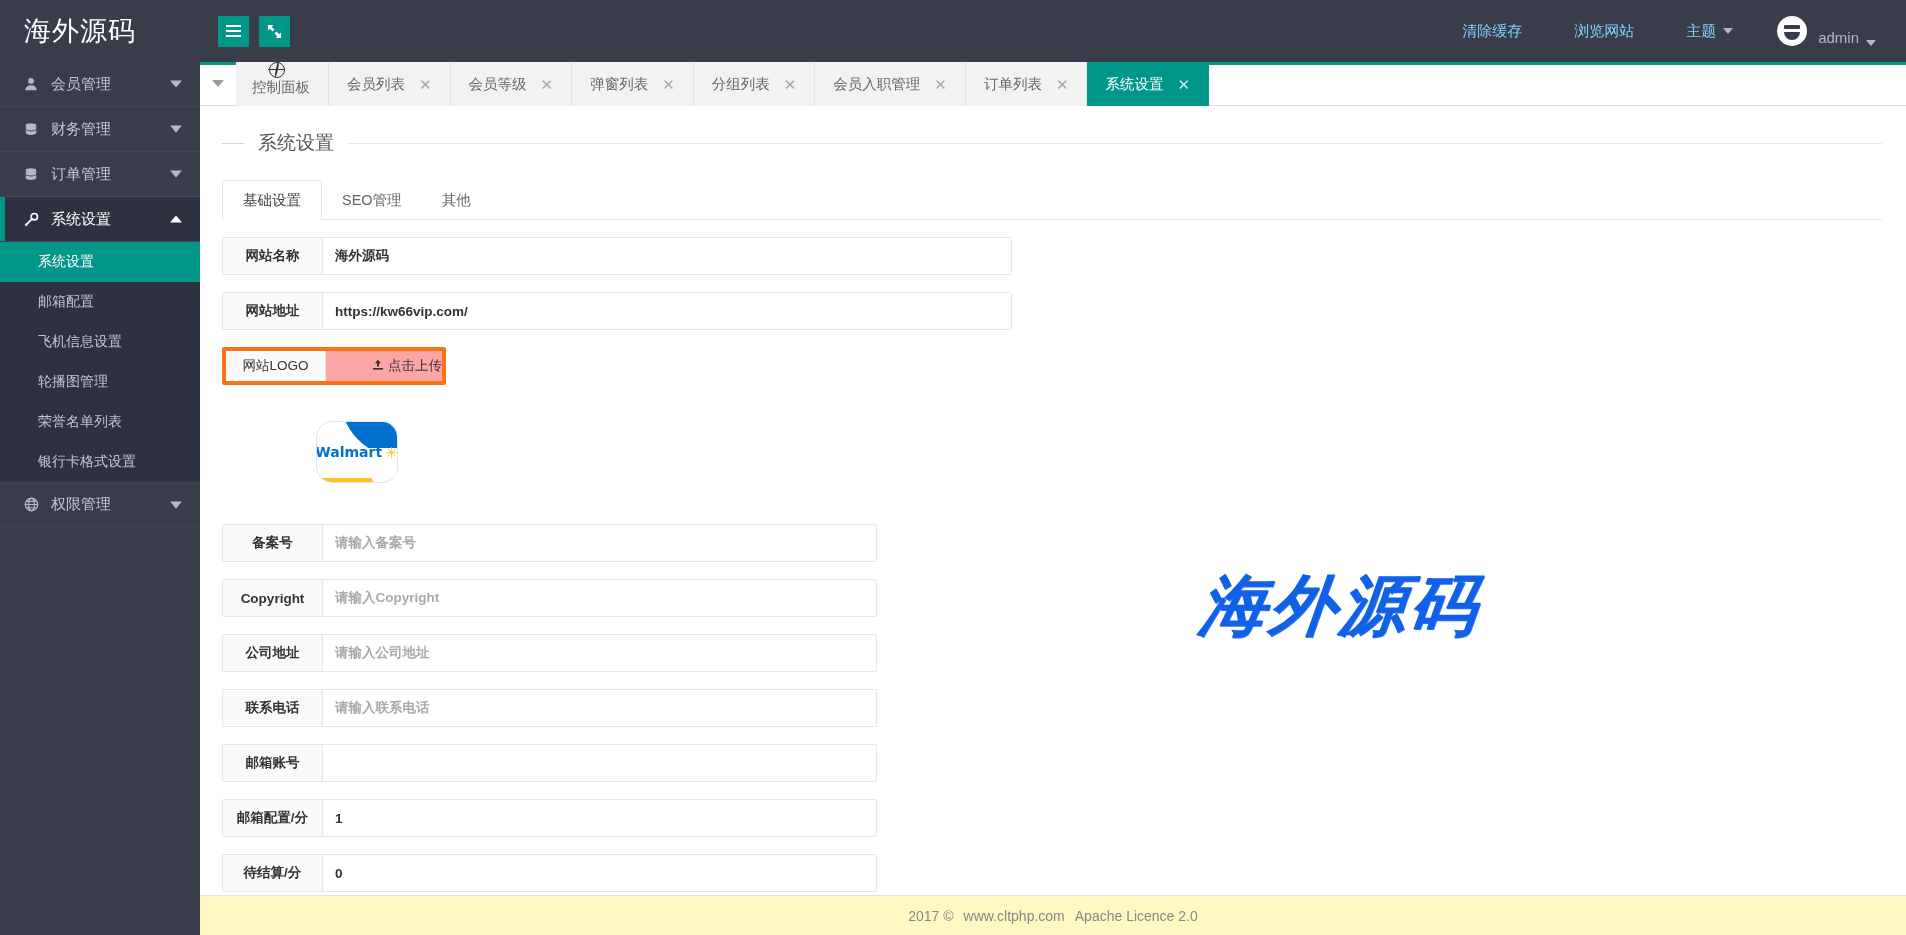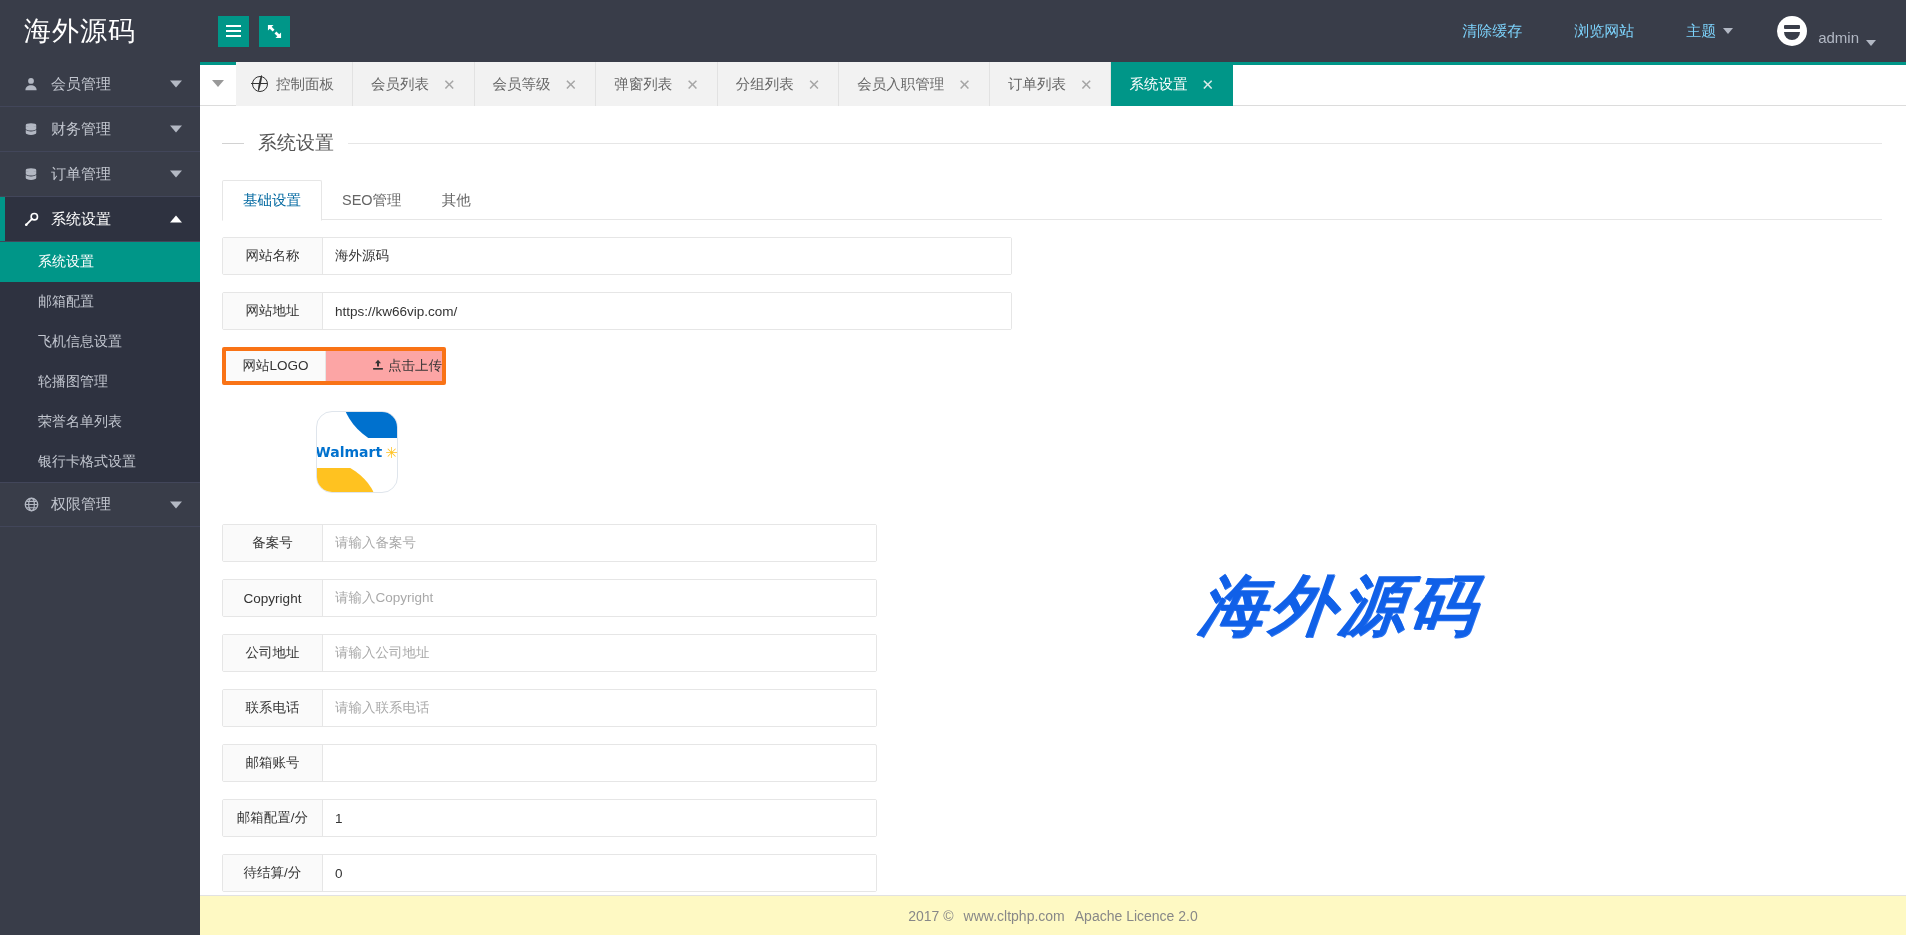--- a/index.html
+++ b/index.html
@@ -97,21 +97,21 @@
   }
   #tabbar::before {
     content: ""; position: absolute; left: 0; right: 0; top: 0; height: 3px;
     background: #009688;
   }
   .tab {
     display: flex; align-items: center; padding: 0 18px; font-size: 14.5px;
     color: #666; background: #f2f2f2; border-right: 1px solid #e2e2e2;
     cursor: pointer; white-space: nowrap; position: relative; height: 44px;
   }
-  .tab.home { padding-left: 16px; }
+  .tab.home { padding-left: 16px; flex-direction: column; }
   .tab.active { background: #009688; color: #fff; border-right-color: #009688; }
   .tab .tab-close {
     margin-left: 14px; font-size: 15px; color: #a6a6a6; line-height: 1;
   }
   .tab.active .tab-close { color: #d9ece9; }
   .globe-ico {
     display: inline-block; width: 16px; height: 16px; border-radius: 50%;
     border: 1.6px solid #333; margin-right: 8px; position: relative; flex: 0 0 16px;
   }
   .globe-ico::before {
@@ -145,26 +145,26 @@
   #inner-tabs {
     display: flex; margin: 24px 0 0 22px; border-bottom: 1px solid #e6e6e6;
     width: 1660px; height: 40px; align-items: stretch;
   }
   .inner-tab {
     padding: 0 20px; font-size: 14.5px; color: #666; cursor: pointer;
     display: flex; align-items: center; height: 41px; white-space: nowrap;
   }
   .inner-tab.active {
     border: 1px solid #e6e6e6; border-bottom: 1px solid #fff;
-    background: #fff; color: #0369a1; border-radius: 2px 2px 0 0;
+    background: #fff; color: #404040; border-radius: 2px 2px 0 0;
   }
 
   .form-row {
     display: flex; margin: 17px 0 0 22px; height: 38px;
-    border: 1px solid #e6e6e6; width: 790px; border-radius: 2px;
+    border: 1px solid #e6e6e6; width: 790px; border-radius: 2px; font-weight: bold;
   }
   .form-row.wide { width: 655px; }
   .form-lbl {
     width: 100px; background: #fafafa; border-right: 1px solid #e6e6e6;
     display: flex; align-items: center; justify-content: center;
     font-size: 13.5px; color: #333; flex: 0 0 100px; overflow: hidden;
     white-space: nowrap;
   }
   .form-val {
     flex: 1; display: flex; align-items: center; padding-left: 12px;
@@ -181,21 +181,21 @@
     font-size: 13.5px; color: #333; cursor: pointer; background: #fca5a5;
     gap: 4px;
   }
   .upload-ico { font-size: 13px; }
 
   #logo-preview {
     margin: 12px 0 0 110px; width: 93px; height: 110px;
     display: flex; align-items: center; justify-content: center;
   }
   #wm-card {
-    width: 82px; height: 82px; border-radius: 16px; overflow: hidden;
+    width: 82px; height: 62px; border-radius: 16px; overflow: hidden;
     position: relative; background: #ffffff; border: 1px solid #dfe5ec;
   }
   #wm-blue {
     position: absolute; right: -18px; top: -22px; width: 74px; height: 62px;
     background: #0071ce; border-radius: 0 0 0 100% ;
   }
   #wm-yellow {
     position: absolute; left: -14px; bottom: -16px; width: 74px; height: 52px;
     background: #ffc220; border-radius: 0 100% 0 0;
   }

